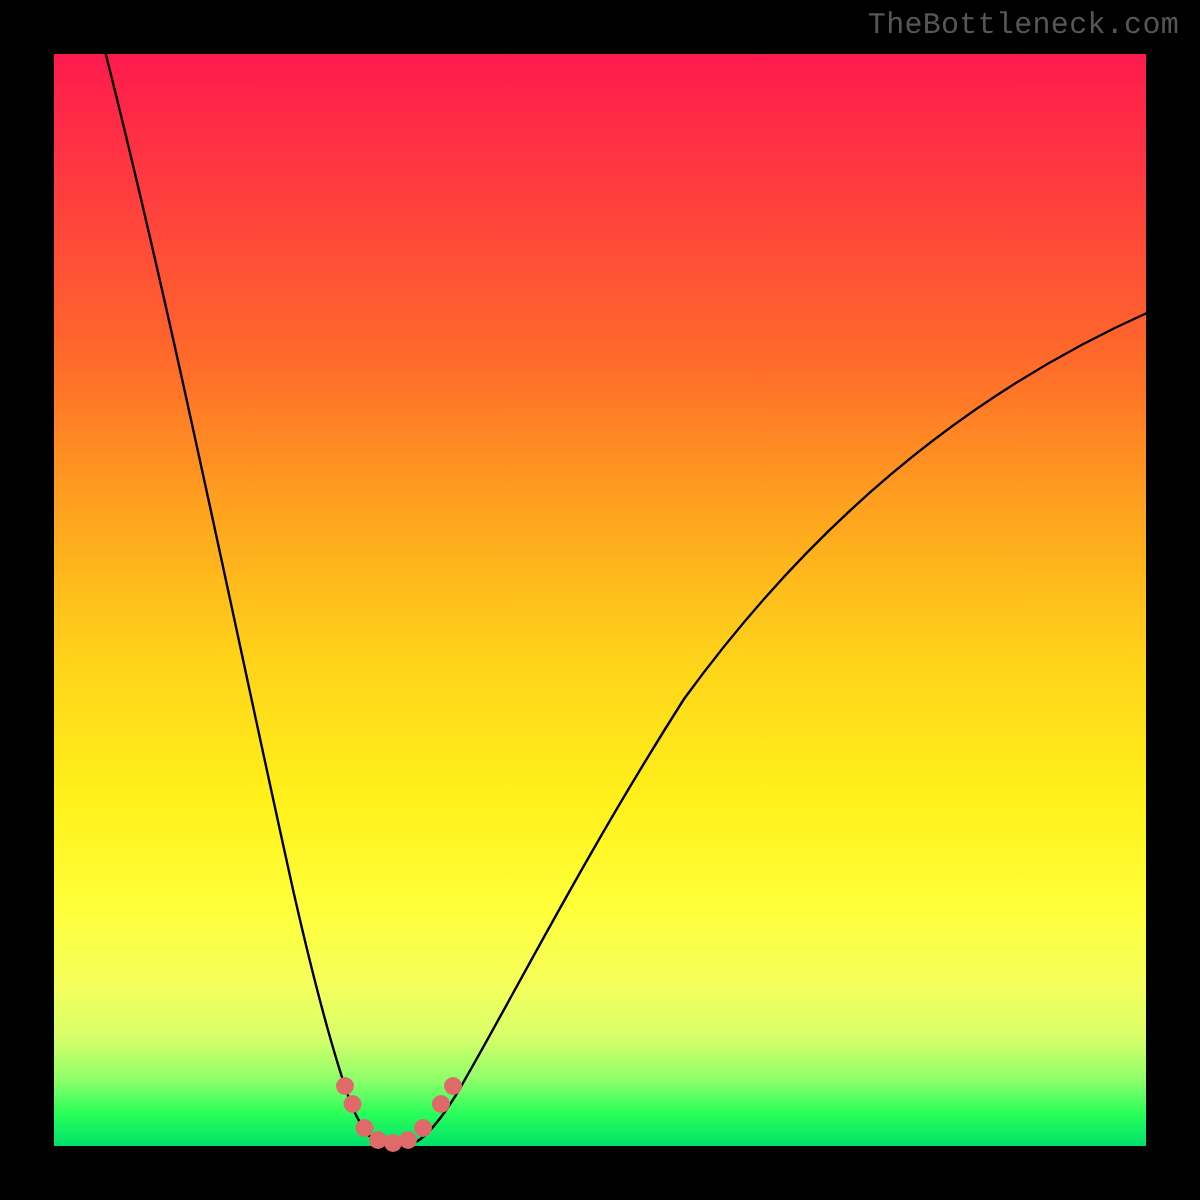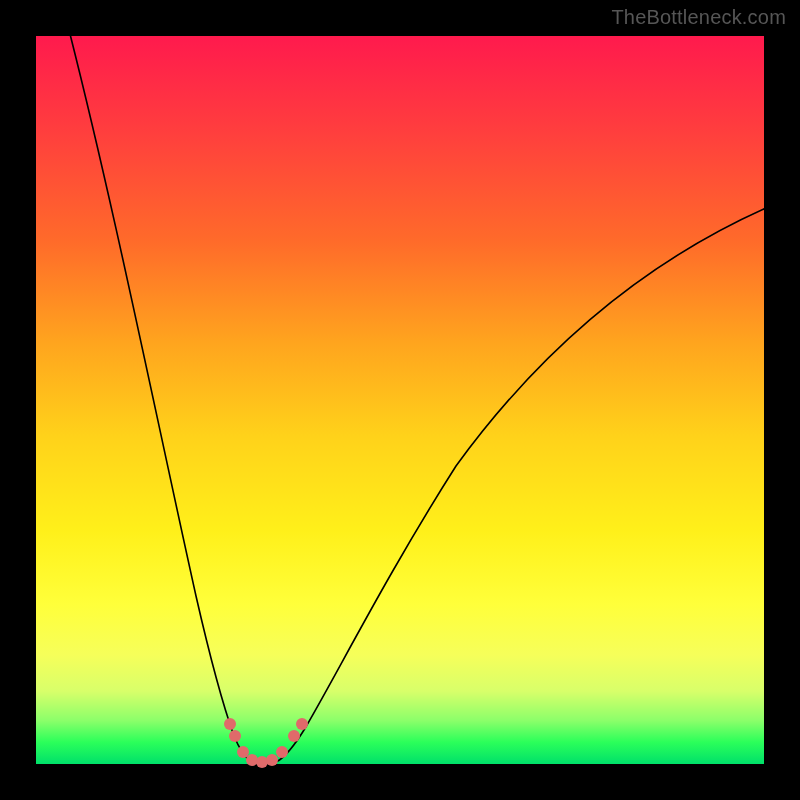--- a/index.html
+++ b/index.html
@@ -22,21 +22,21 @@
       #f6ff5a 85%,
       #d8ff6a 90%,
       #8cff6a 94%,
       #2bff5a 97%,
       #00e06a 100%);
   }
   .watermark {
     position: absolute;
     top: 6px;
     right: 14px;
-    font-family: Liberation Sans, sans-serif;
+    font-family: Liberation Mono, monospace;
     font-size: 20px;
     font-weight: 500;
     color: #565656;
     letter-spacing: 0.2px;
   }
   svg.curve {
     position: absolute;
     left: 0; top: 0; width: 728px; height: 728px;
     overflow: visible;
   }

